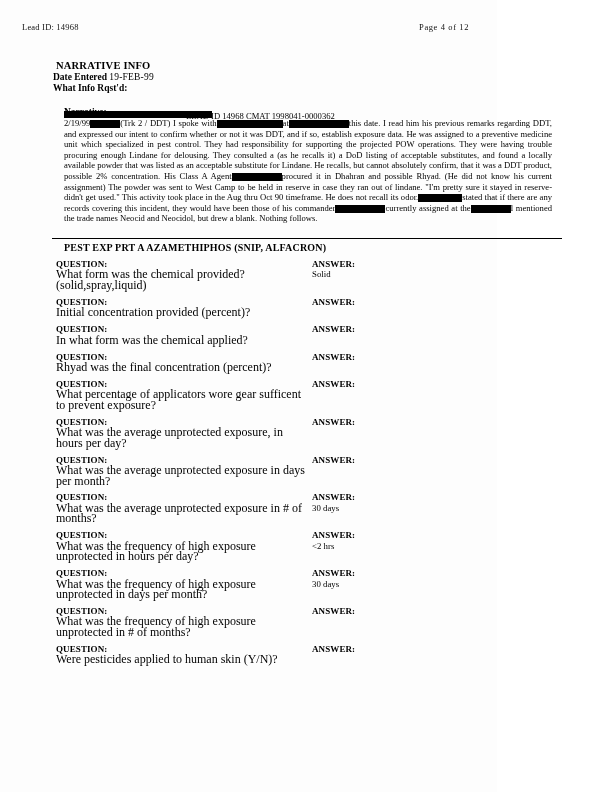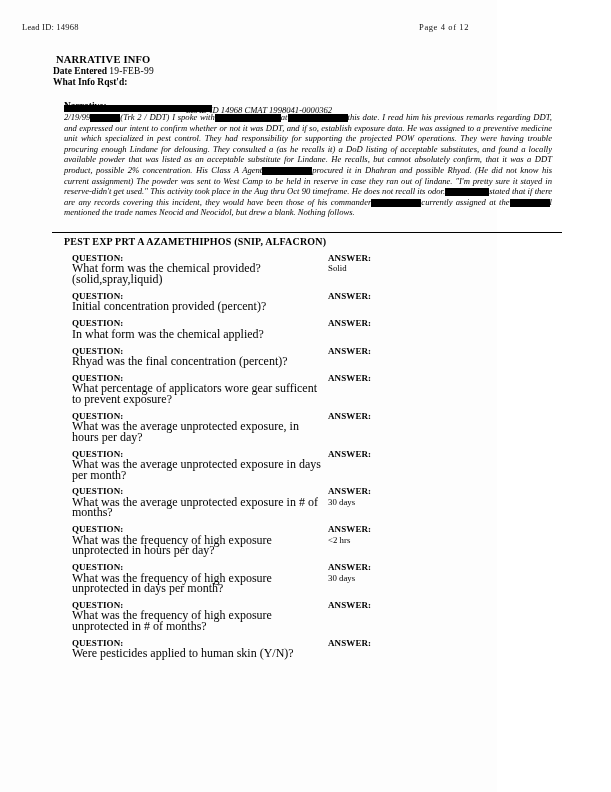--- a/index.html
+++ b/index.html
@@ -32,21 +32,21 @@
     justify-content: space-between;
     font-size: 8.5px;
     font-family: "Liberation Serif", serif;
     color: #111;
   }
   .doc-header .lead-id { letter-spacing: 0.2px; }
   .doc-header .page-no { letter-spacing: 0.6px; padding-right: 6px; }
 
   .content {
     position: absolute;
-    top: 54px;
+    top: 60px;
     left: 52px;
     width: 510px;
   }
 
   .section-title {
     font-weight: bold;
     font-size: 10.5px;
     letter-spacing: 0.2px;
     margin: 0 0 1px 4px;
   }
@@ -66,21 +66,20 @@
     margin: 14px 0 0 12px;
   }
 
   .narrative-body {
     position: relative;
     margin: 1px 0 0 12px;
     width: 488px;
     font-size: 8.6px;
     line-height: 10.6px;
     text-align: justify;
-    font-style: italic;
   }
   .narrative-body p { margin: 0; }
 
   
   .redact {
     display: inline-block;
     background: #000;
     vertical-align: middle;
     height: 8px;
     border-radius: 0;
@@ -104,21 +103,21 @@
     margin: 14px 0 3px 0;
     width: 510px;
   }
   .pest-title {
     font-weight: bold;
     font-size: 10px;
     letter-spacing: 0.2px;
     margin: 0 0 6px 12px;
   }
 
-  .qa-list { margin-left: 20px; }
+  .qa-list { margin-left: 4px; }
   .qa-item {
     display: flex;
     margin-bottom: 6.5px;
   }
   .qa-left { width: 256px; }
   .qa-right { width: 230px; }
   .qlabel, .alabel {
     font-weight: bold;
     font-size: 9px;
     letter-spacing: 0.1px;

